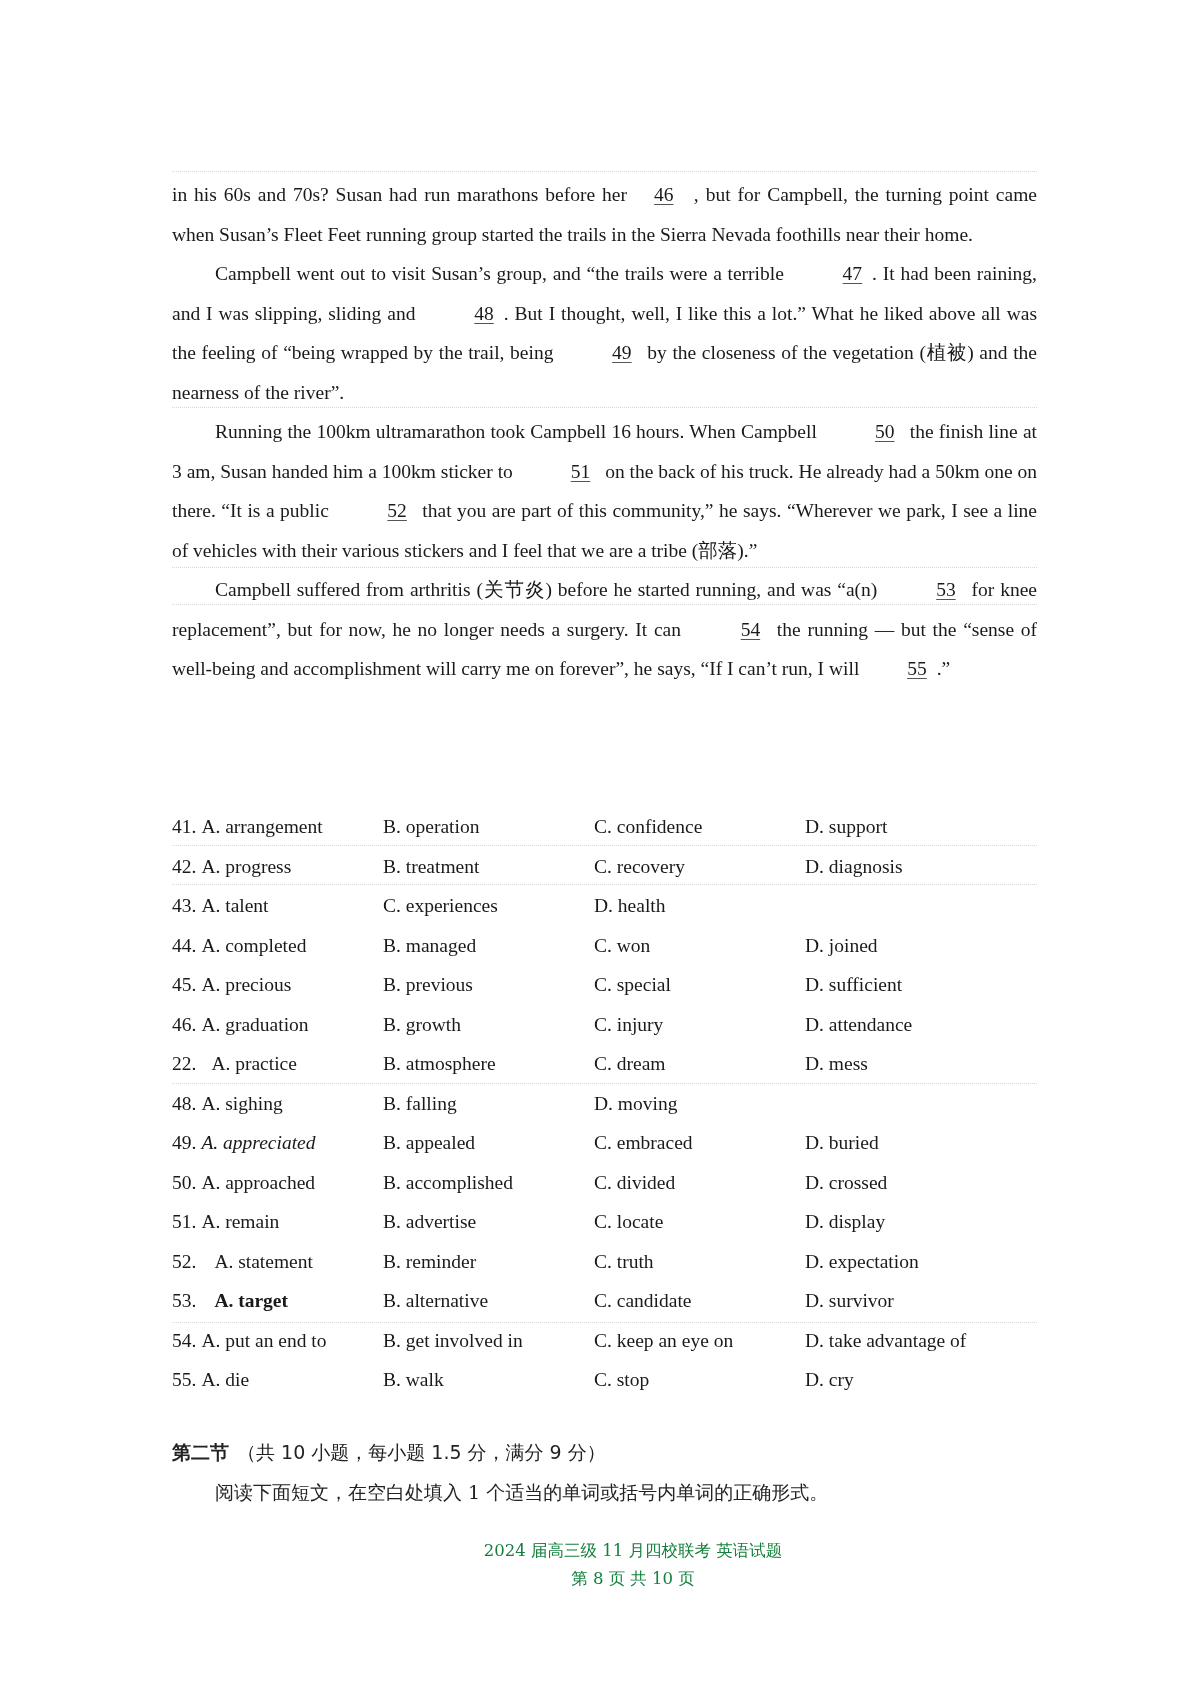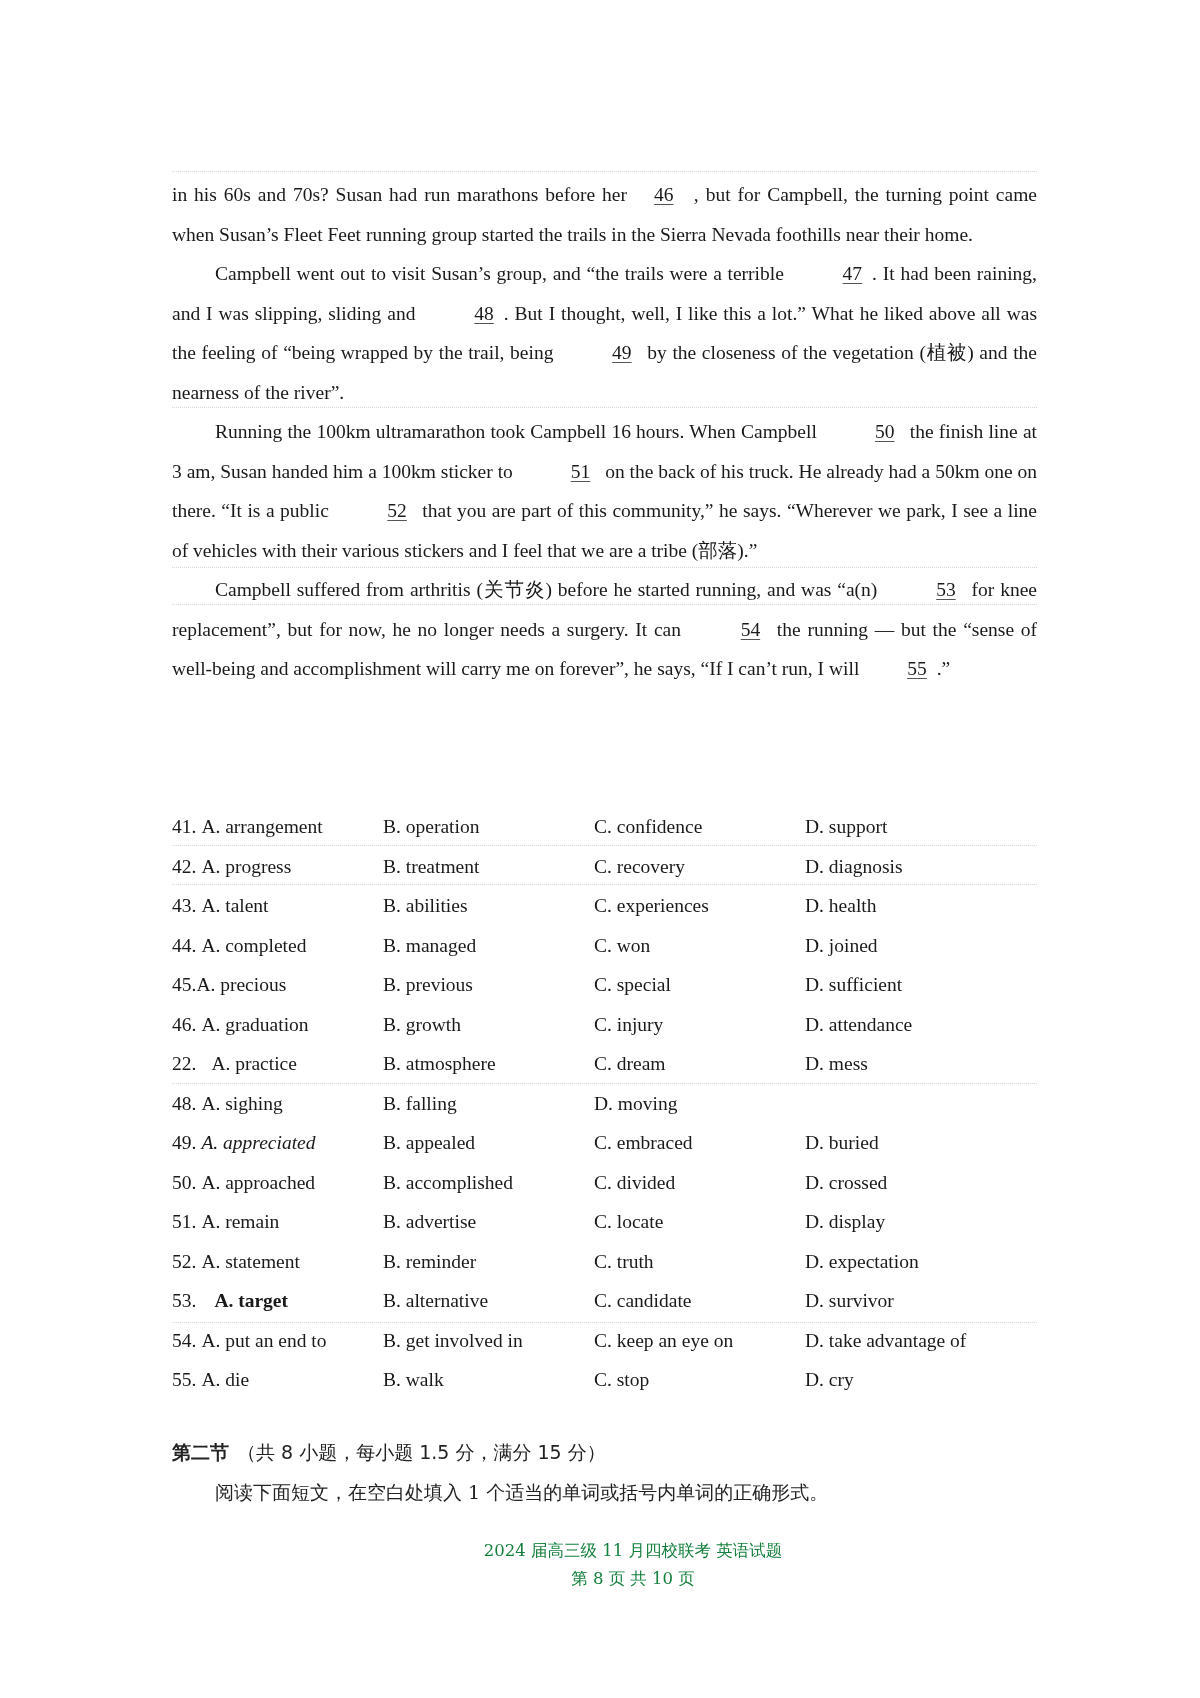--- a/index.html
+++ b/index.html
@@ -83,32 +83,31 @@
         <span class="opt-d">D. support</span>
       </div>
       <div class="opt-row">
         <span class="opt-a"><span>42.</span><span style="margin-left: 5px;">A. progress</span></span>
         <span class="opt-b">B. treatment</span>
         <span class="opt-c">C. recovery</span>
         <span class="opt-d">D. diagnosis</span>
       </div>
       <div class="opt-row">
         <span class="opt-a"><span>43.</span><span style="margin-left: 5px;">A. talent</span></span>
-        <span class="opt-b">B. abilities</span>
         <span class="opt-c">C. experiences</span>
         <span class="opt-d">D. health</span>
       </div>
       <div class="opt-row">
         <span class="opt-a"><span>44.</span><span style="margin-left: 5px;">A. completed</span></span>
         <span class="opt-b">B. managed</span>
         <span class="opt-c">C. won</span>
         <span class="opt-d">D. joined</span>
       </div>
       <div class="opt-row">
-        <span class="opt-a"><span>45.</span><span style="">A. precious</span></span>
+        <span class="opt-a"><span>45.</span><span style="margin-left: 5px;">A. precious</span></span>
         <span class="opt-b">B. previous</span>
         <span class="opt-c">C. special</span>
         <span class="opt-d">D. sufficient</span>
       </div>
       <div class="opt-row">
         <span class="opt-a"><span>46.</span><span style="margin-left: 5px;">A. graduation</span></span>
         <span class="opt-b">B. growth</span>
         <span class="opt-c">C. injury</span>
         <span class="opt-d">D. attendance</span>
       </div>
@@ -135,21 +134,21 @@
         <span class="opt-c">C. divided</span>
         <span class="opt-d">D. crossed</span>
       </div>
       <div class="opt-row">
         <span class="opt-a"><span>51.</span><span style="margin-left: 5px;">A. remain</span></span>
         <span class="opt-b">B. advertise</span>
         <span class="opt-c">C. locate</span>
         <span class="opt-d">D. display</span>
       </div>
       <div class="opt-row">
-        <span class="opt-a"><span>52.</span><span style="margin-left: 5px;">A. statement</span></span>
+        <span class="opt-a"><span>52.</span><span style="margin-left: 18px;">A. statement</span></span>
         <span class="opt-b">B. reminder</span>
         <span class="opt-c">C. truth</span>
         <span class="opt-d">D. expectation</span>
       </div>
       <div class="opt-row">
         <span class="opt-a"><span>53.</span><span style="margin-left: 18px; font-weight: bold;">A. target</span></span>
         <span class="opt-b">B. alternative</span>
         <span class="opt-c">C. candidate</span>
         <span class="opt-d">D. survivor</span>
       </div>
@@ -161,19 +160,19 @@
       </div>
       <div class="opt-row">
         <span class="opt-a"><span>55.</span><span style="margin-left: 5px;">A. die</span></span>
         <span class="opt-b">B. walk</span>
         <span class="opt-c">C. stop</span>
         <span class="opt-d">D. cry</span>
       </div>
     </div>
 
   <div class="section-heading">
-    <span>第二节</span><span class="paren">（共 8 小题，每小题 1.5 分，满分 15 分）</span>
+    <span>第二节</span><span class="paren">（共 10 小题，每小题 1.5 分，满分 9 分）</span>
   </div>
   <div class="instruction">阅读下面短文，在空白处填入 1 个适当的单词或括号内单词的正确形式。</div>
 
   <div class="footer line1">2024 届高三级 11 月四校联考  英语试题</div>
   <div class="footer line2">第 8 页    共 10 页</div>
 </div>
 
 </body></html>

